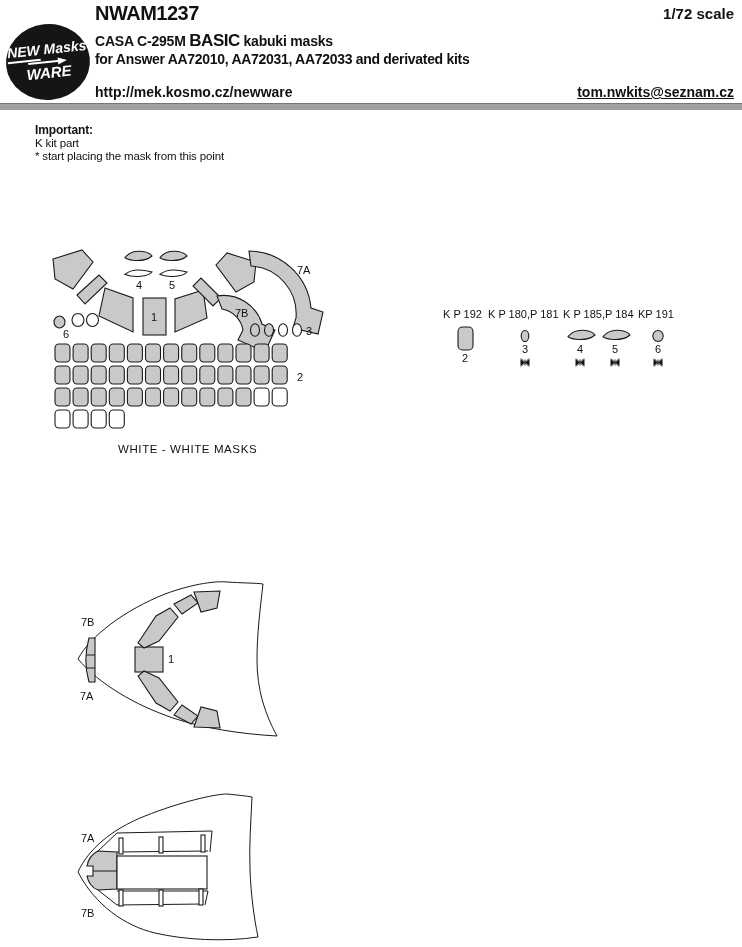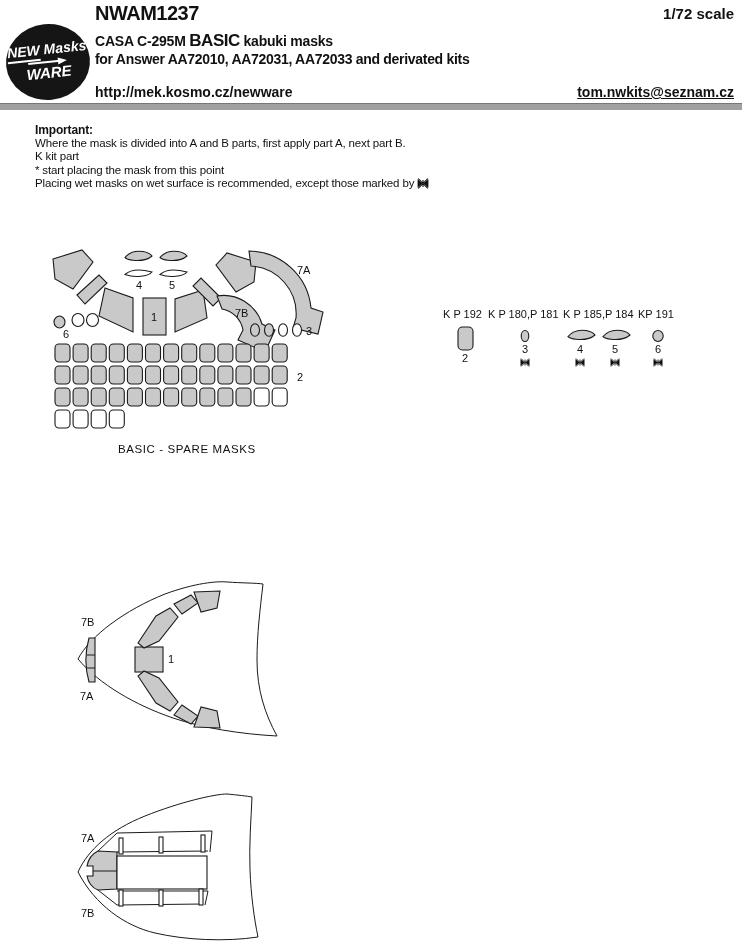--- a/index.html
+++ b/index.html
@@ -74,28 +74,22 @@
     <span class="series">BASIC</span>
     <span>kabuki masks</span>
   </div>
   <div class="abs compat">for Answer AA72010, AA72031, AA72033 and derivated kits</div>
   <div class="abs site">http://mek.kosmo.cz/newware</div>
   <div class="abs mail">tom.nwkits@seznam.cz</div>
   <div class="abs divider"></div>
 
   <div class="abs instr">
     <div class="hd">Important:</div>
-    <div>Where the mask is divided into A and B parts, first apply part A, next part B.</div>
     <div>K kit part</div>
     <div>* start placing the mask from this point</div>
-    <div class="wetrow">
-      <span>Placing wet masks on wet surface is recommended, except those marked by</span><svg width="12" height="11" viewBox="0 0 10 9">
-          <use href="#bfly"></use>
-        </svg>
-    </div>
   </div>
 
   <svg class="abs" style="left:35px;top:242px" width="290" height="196" viewBox="0 0 290 196">
 
     <polygon class="mgray" points="18,17 47,8 58,20 38,47 20,37"></polygon>
     <polygon class="mgray" points="42,53 64,33 72,41 50,62"></polygon>
     <polygon class="mgray" points="70,46 98,56 98,90 64,74"></polygon>
 
     <rect class="mgray" x="108" y="56" width="23" height="37"></rect>
     <text class="dtext" x="116" y="79">1</text>
@@ -168,21 +162,21 @@
         <rect x="219.1" y="146" width="15" height="18" rx="4" class="mwhite"></rect>
         <rect x="237.2" y="146" width="15" height="18" rx="4" class="mwhite"></rect>
         <rect x="20.0" y="168" width="15" height="18" rx="4" class="mwhite"></rect>
         <rect x="38.1" y="168" width="15" height="18" rx="4" class="mwhite"></rect>
         <rect x="56.2" y="168" width="15" height="18" rx="4" class="mwhite"></rect>
         <rect x="74.3" y="168" width="15" height="18" rx="4" class="mwhite"></rect>
       </g>
     <text class="dtext" x="262" y="139">2</text>
   </svg>
 
-  <div class="abs caption">BASIC - SPARE MASKS</div>
+  <div class="abs caption">WHITE - WHITE MASKS</div>
 
   <svg class="abs" style="left:437px;top:300px" width="265" height="75" viewBox="0 0 265 75">
     <text class="ltext" x="6" y="18">K P 192</text>
     <text class="ltext" x="51" y="18">K P 180,P 181</text>
     <text class="ltext" x="126" y="18">K P 185,P 184</text>
     <text class="ltext" x="201" y="18">KP 191</text>
 
     <rect class="mgray" x="21" y="27" width="15" height="23" rx="4.5"></rect>
     <text class="ltext" x="25" y="62">2</text>
 

